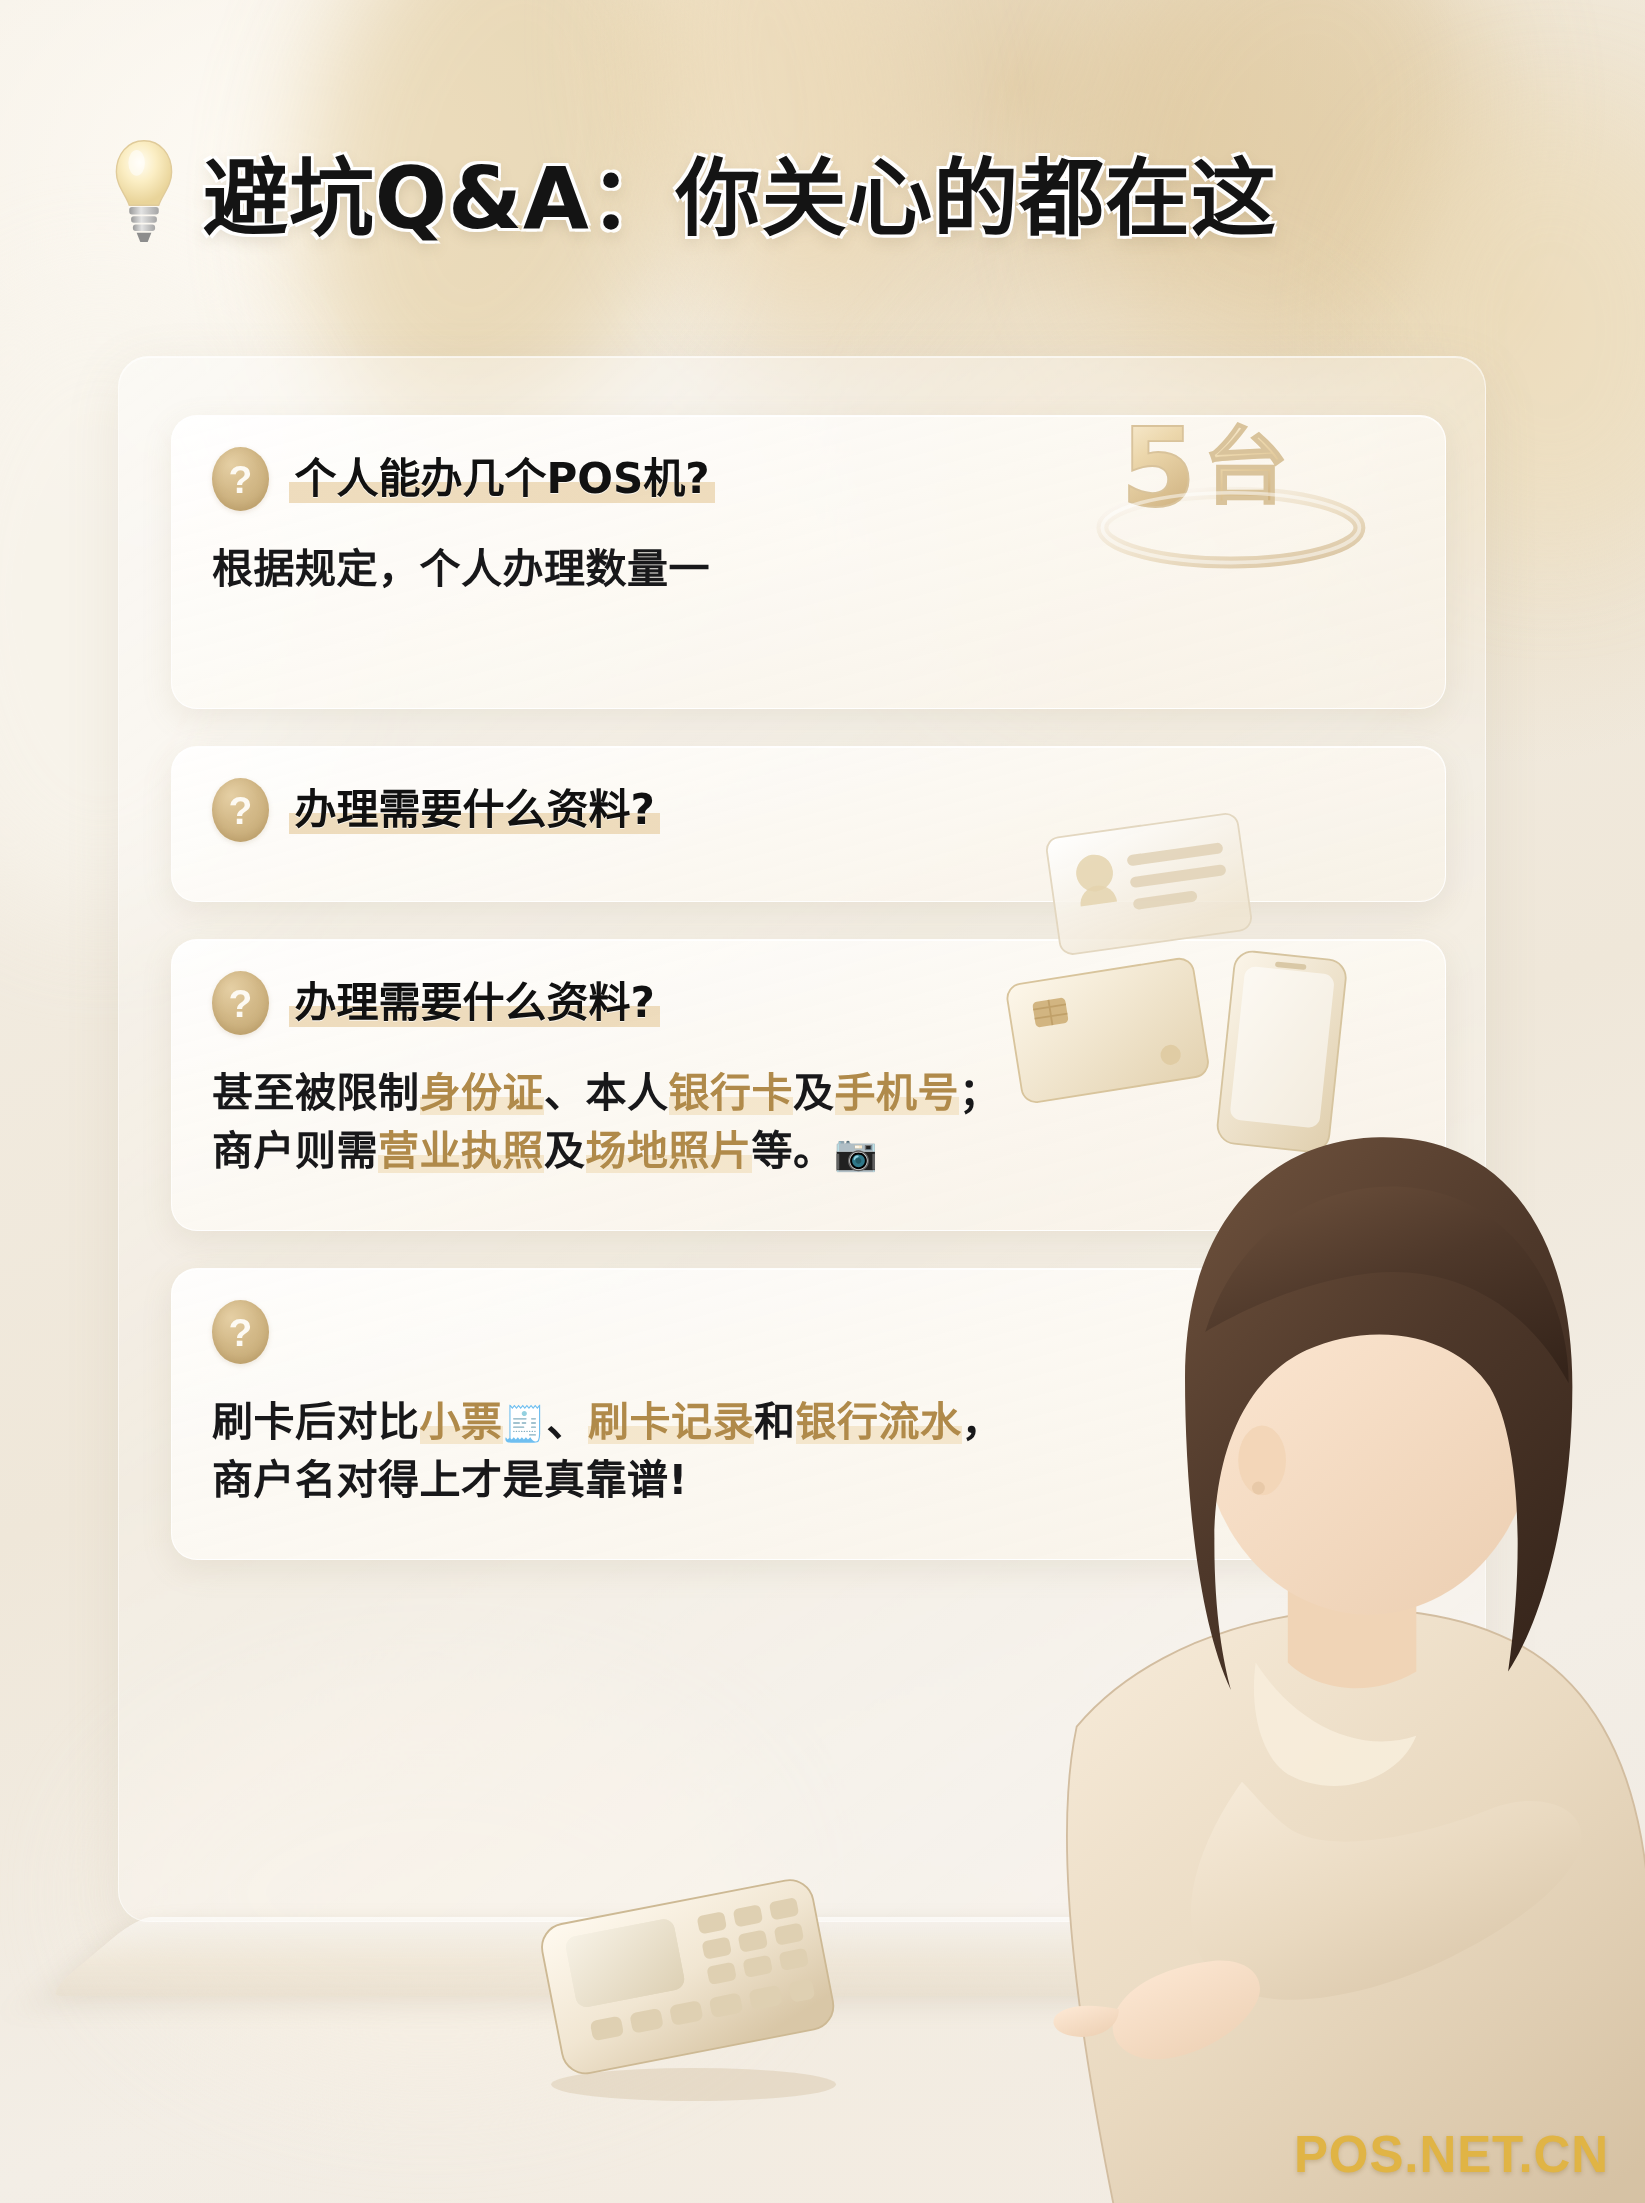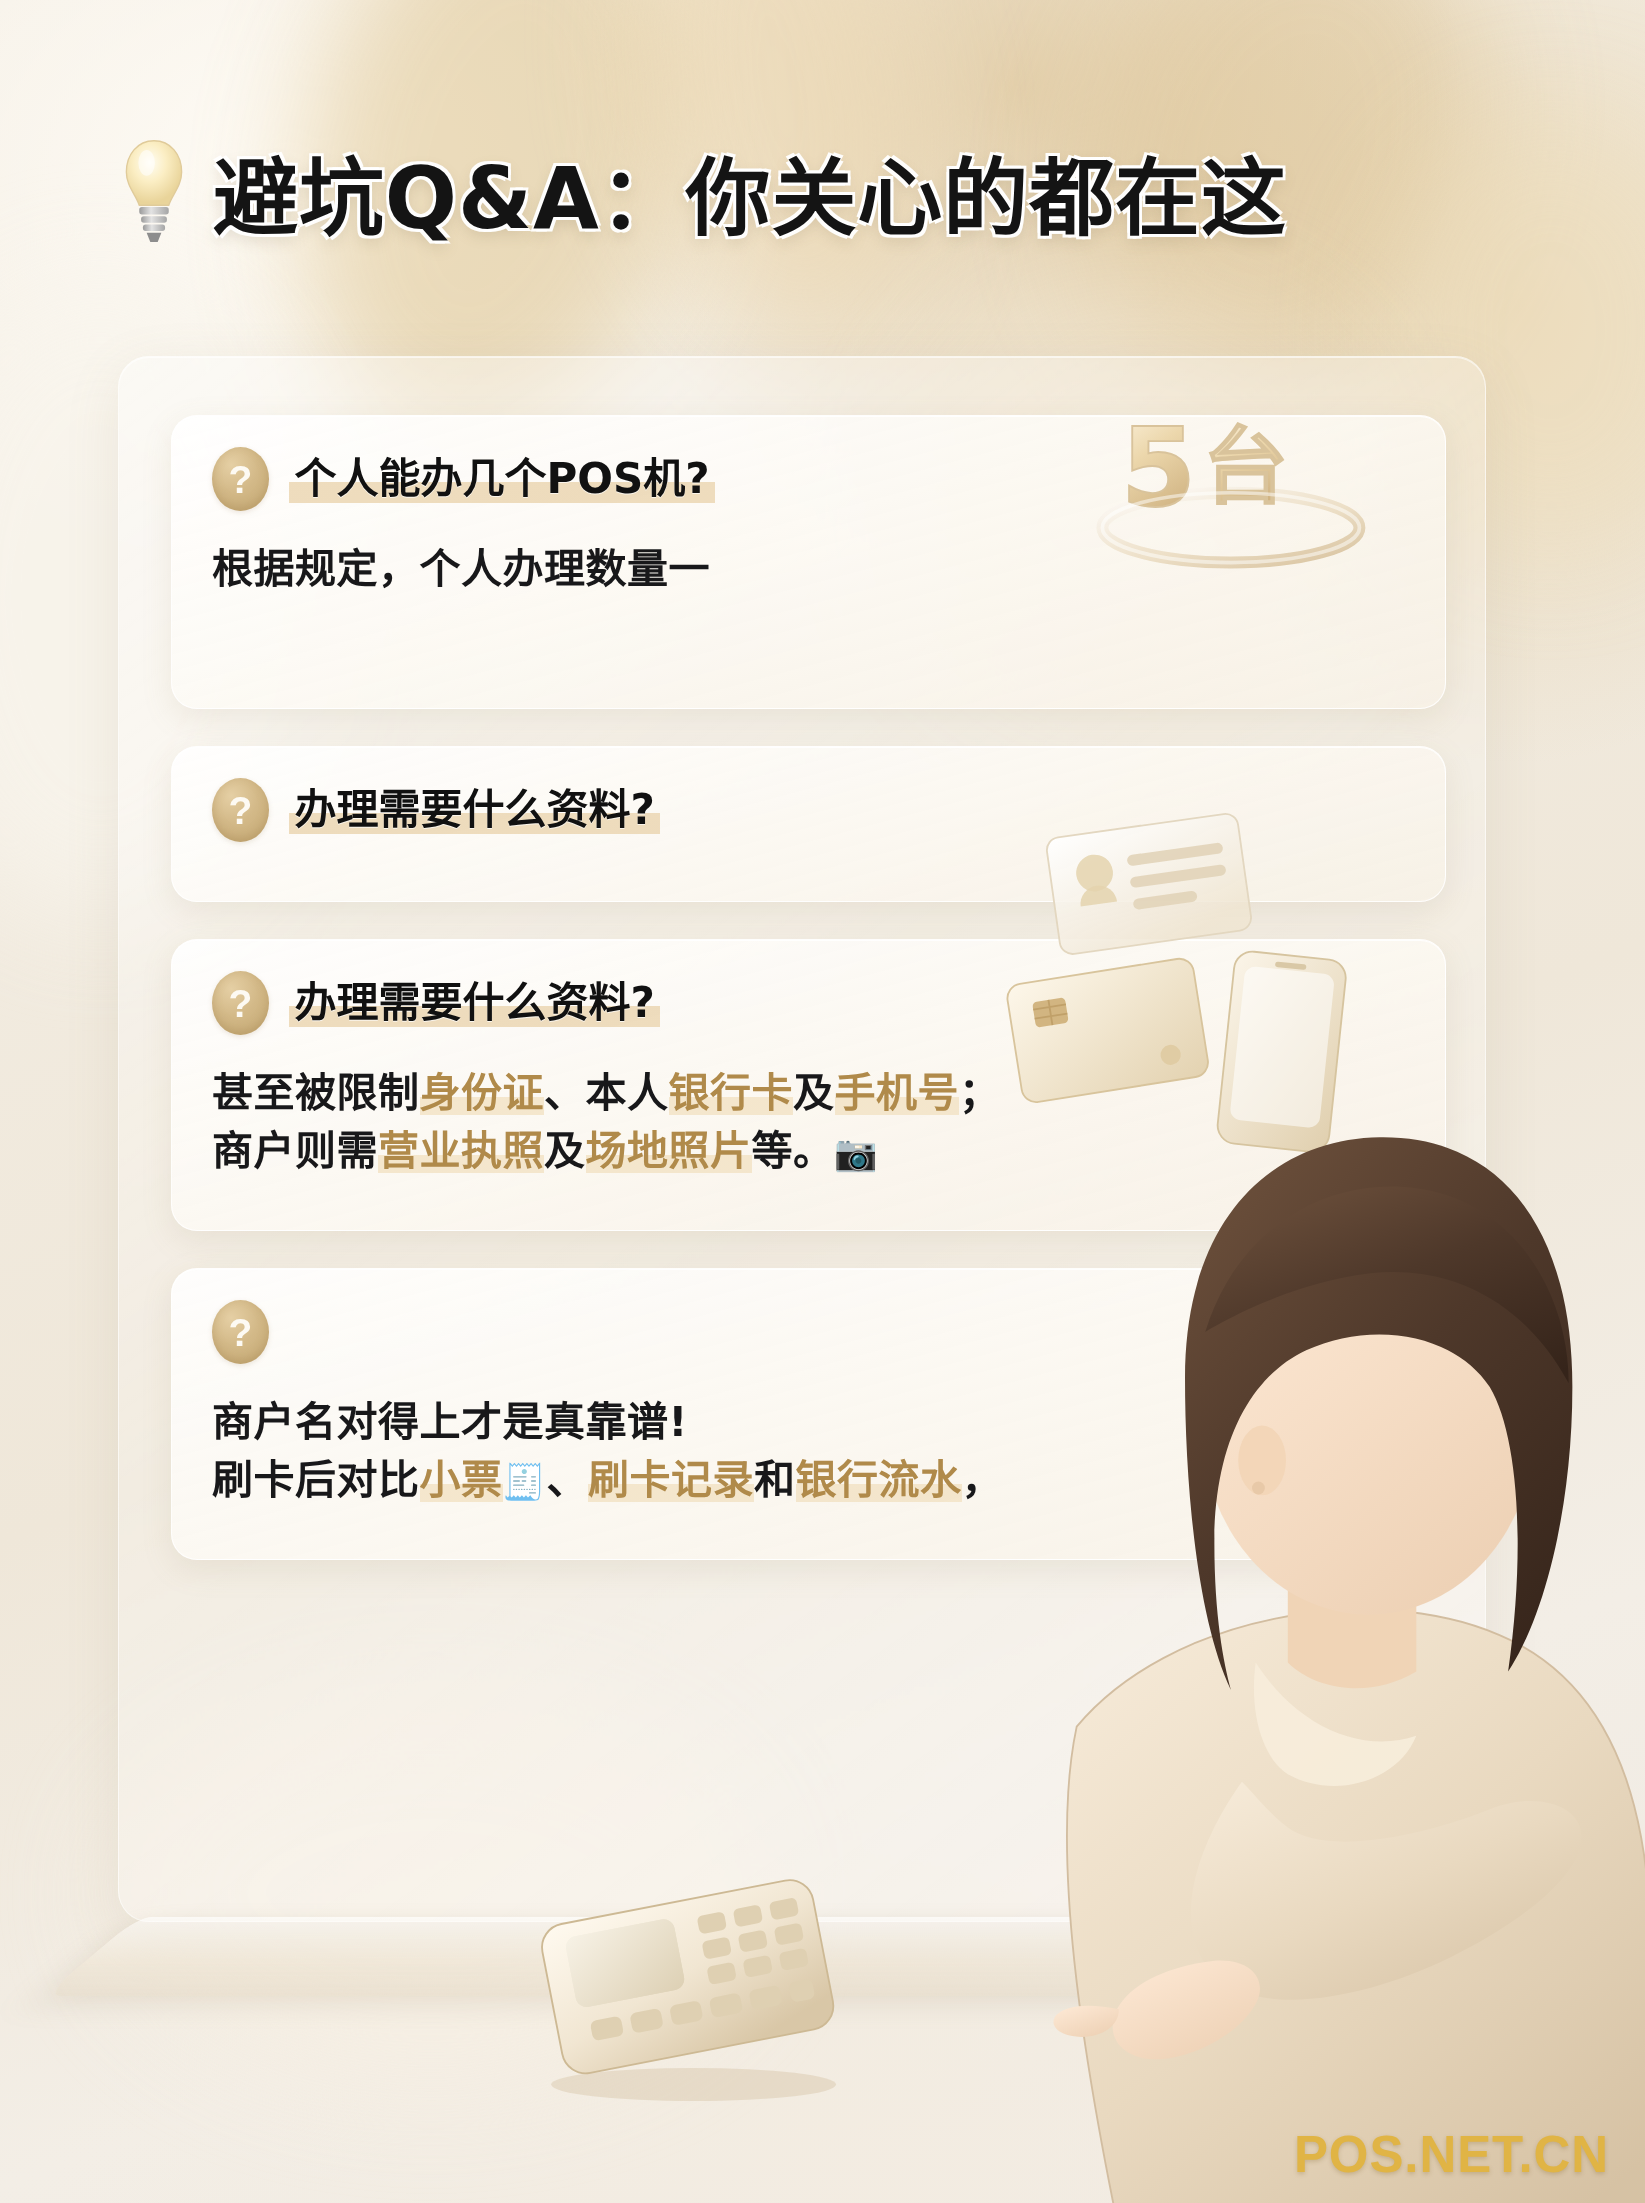--- a/index.html
+++ b/index.html
@@ -64,21 +64,21 @@
     border-radius: 13px / 37px;
     background: linear-gradient(180deg, rgba(255,255,255,0.55) 0%, rgba(238,228,210,0.55) 60%, rgba(223,210,188,0.45) 100%);
     transform: perspective(826px) rotateX(58deg);
     transform-origin: top center;
     box-shadow: 0 9.2px 37px rgba(160,138,104,0.18);
   }
 
   
   .header {
     position: absolute;
-    left: 119px;
+    left: 109px;
     top: 129px;
     display: flex;
     align-items: center;
     gap: 24px;
     z-index: 6;
     text-align: right;
   }
   .bulb-icon { width: 70px; height: 107px; display: block; }
   .page-title {
     font-family: "DejaVu Sans", "Liberation Sans", sans-serif;
@@ -317,22 +317,22 @@
         <div><span>甚至被限制</span><span class="hl">身份证</span><span>、本人</span><span class="hl">银行卡</span><span>及</span><span class="hl">手机号</span><span>；</span></div>
         <div><span>商户则需</span><span class="hl">营业执照</span><span>及</span><span class="hl">场地照片</span><span>等。</span><span class="emoji">📷</span></div>
       </div>
   </div>
 
   <div class="qa-card card-4">
     <div class="q-row">
       <span class="q-badge">?</span>
     </div>
     <div class="a-text">
+        <div><span>刷卡后对比</span><span class="hl">小票</span><span class="emoji">🧾</span><span>、</span><span class="hl">刷卡记录</span><span>和</span><span class="hl">银行流水</span><span>，</span></div>
         <div><span>商户名对得上才是真靠谱!</span></div>
-        <div><span>刷卡后对比</span><span class="hl">小票</span><span class="emoji">🧾</span><span>、</span><span class="hl">刷卡记录</span><span>和</span><span class="hl">银行流水</span><span>，</span></div>
       </div>
   </div>
 
 </div>
 
 <div class="pos-term">
   <svg viewBox="0 0 420 260" xmlns="http://www.w3.org/2000/svg">
     <defs>
       <linearGradient id="posBody" x1="0" y1="0" x2="0.7" y2="1">
         <stop offset="0%" stop-color="#fffaf0"></stop>

